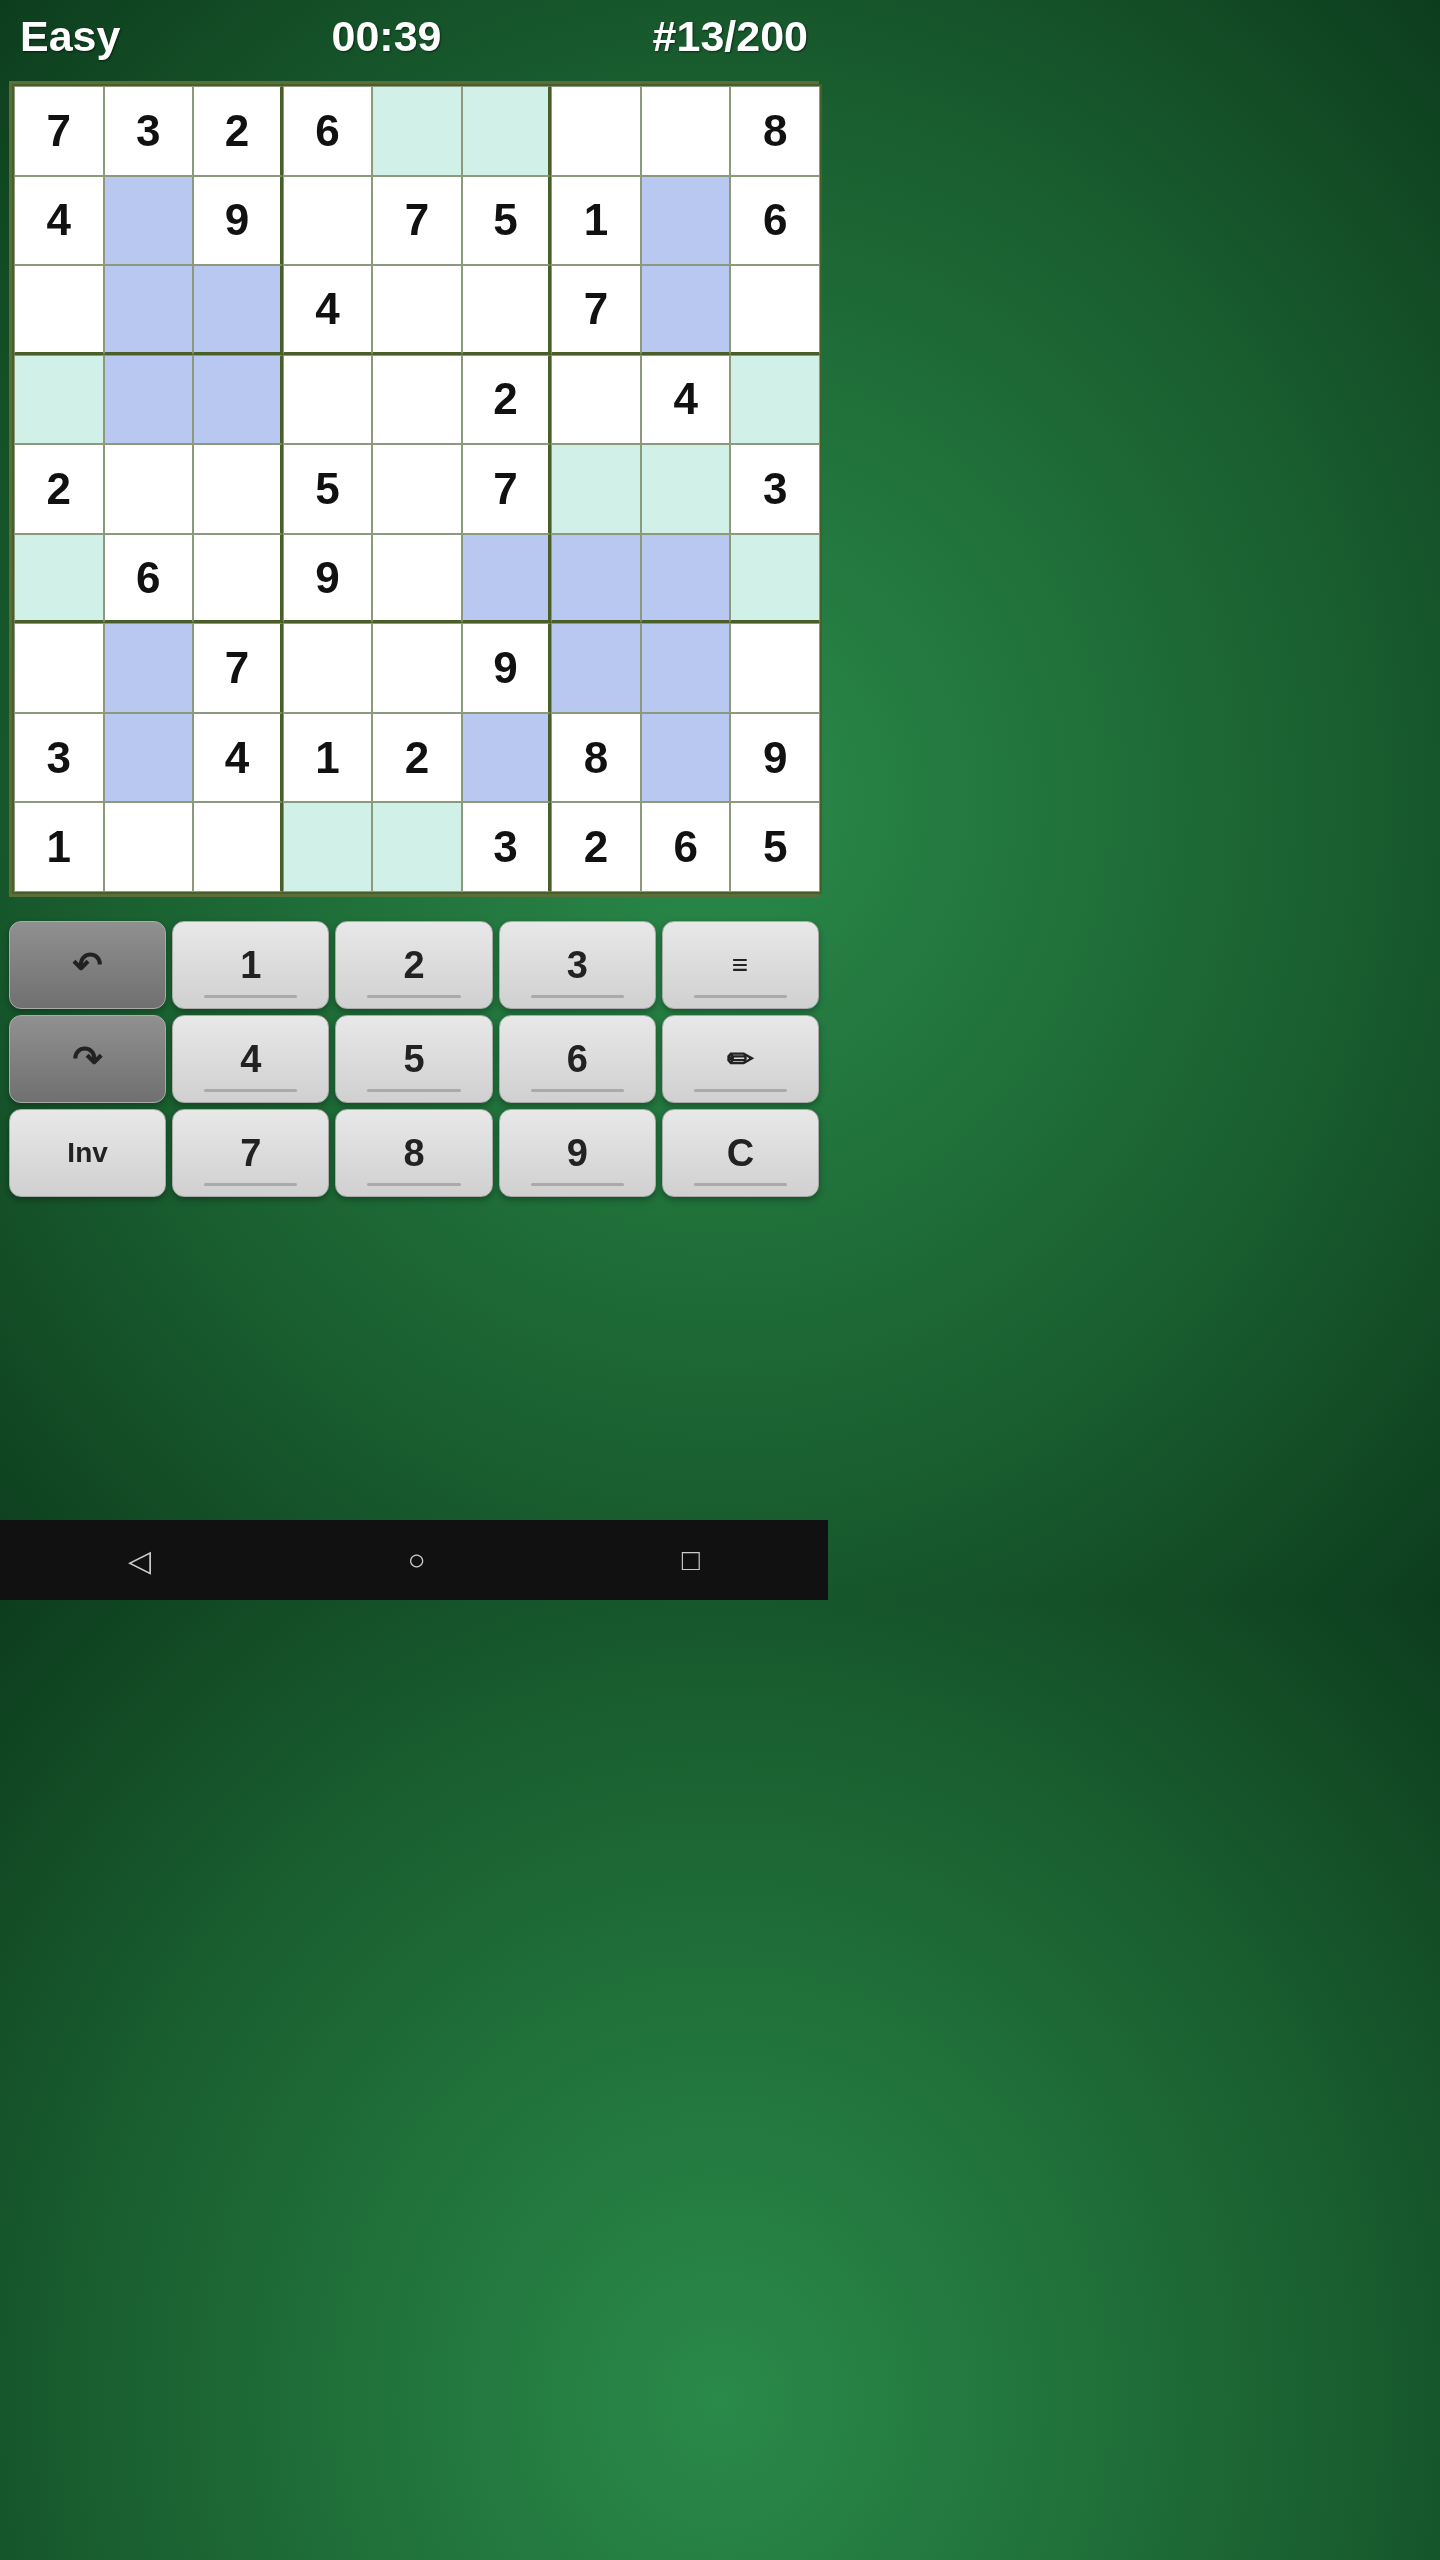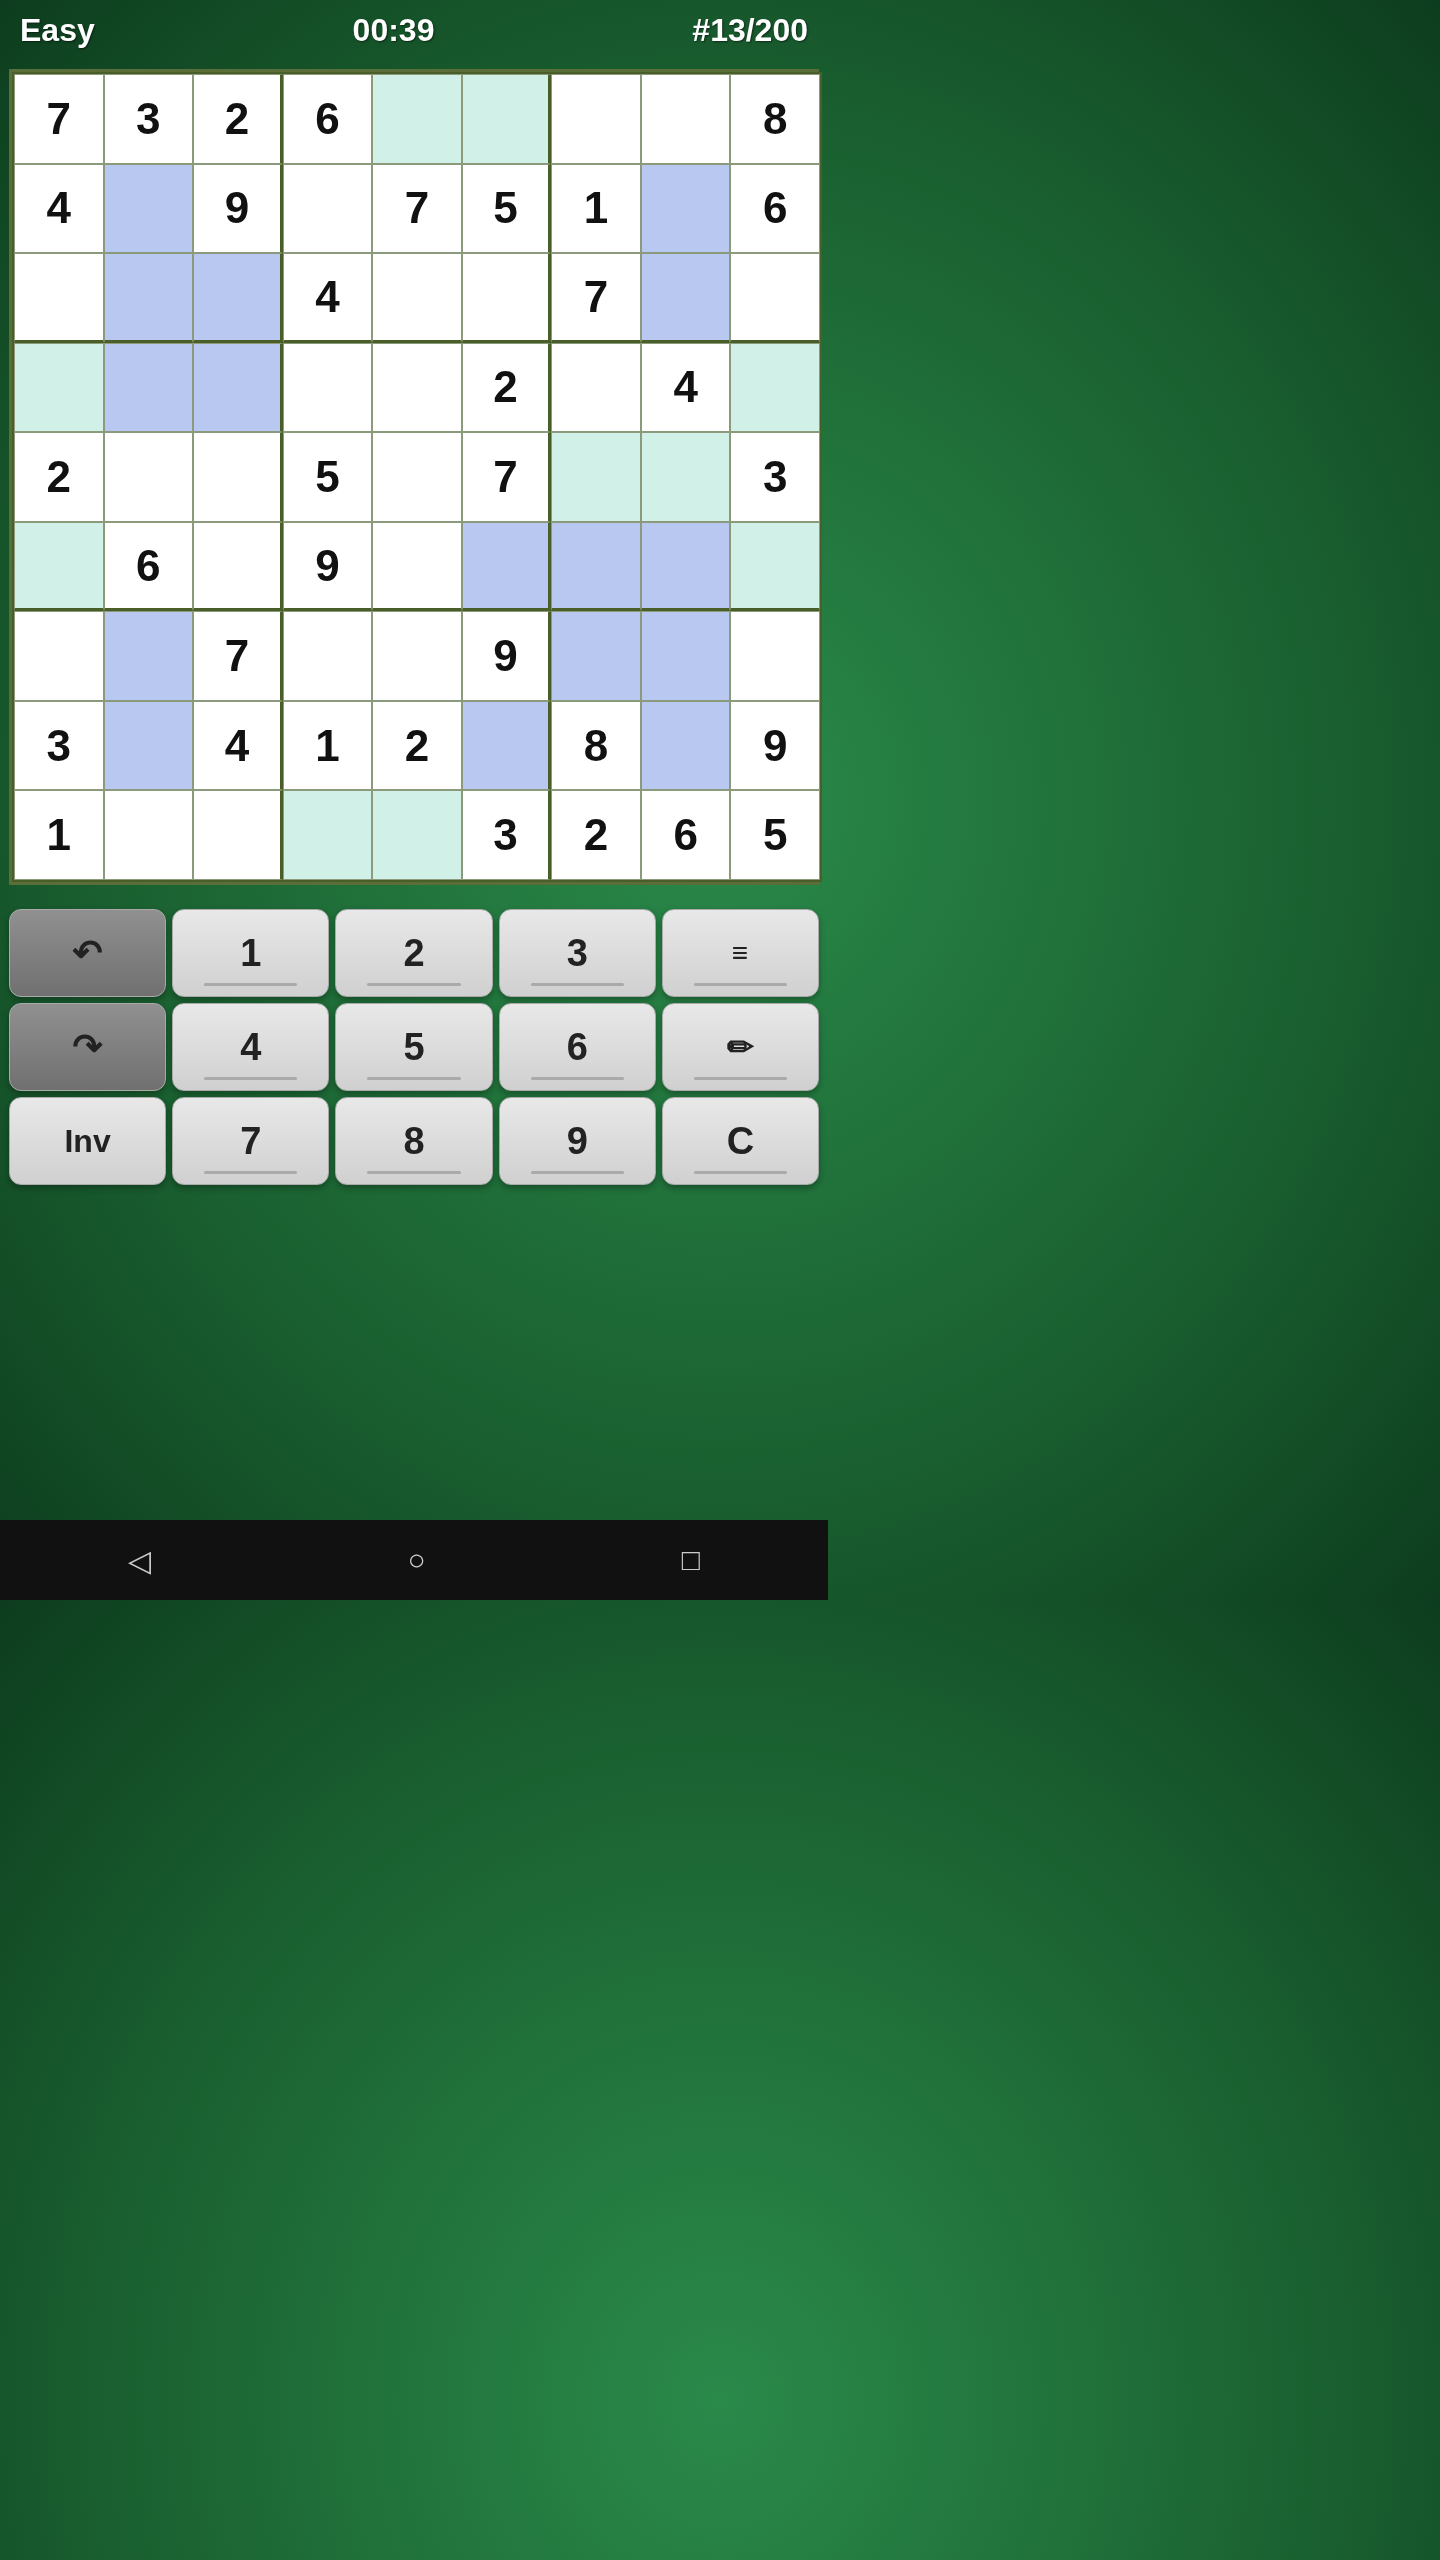--- a/index.html
+++ b/index.html
@@ -20,21 +20,21 @@
     .header {
       width: 100%;
       padding: 12px 20px;
       display: flex;
       justify-content: space-between;
       align-items: center;
     }
 
     .header-text {
       color: white;
-      font-size: 32px;
+      font-size: 43px;
       font-weight: bold;
       text-shadow: 1px 1px 2px rgba(0,0,0,0.5);
     }
 
     
     .sudoku-container {
       width: 810px;
       margin: 8px auto;
       border: 3px solid #5a6e3a;
     }
@@ -263,21 +263,21 @@
     </button>
     <button class="key-btn">
       <span>6</span>
       <div class="key-underline"></div>
     </button>
     <button class="key-btn">
       <span style="font-size:32px;">✏</span>
       <div class="key-underline"></div>
     </button>
     <button class="key-btn">
-      <span style="font-size: 32px;">Inv</span>
+      <span style="font-size: 28px;">Inv</span>
     </button>
     <button class="key-btn">
       <span>7</span>
       <div class="key-underline"></div>
     </button>
     <button class="key-btn">
       <span>8</span>
       <div class="key-underline"></div>
     </button>
     <button class="key-btn">

